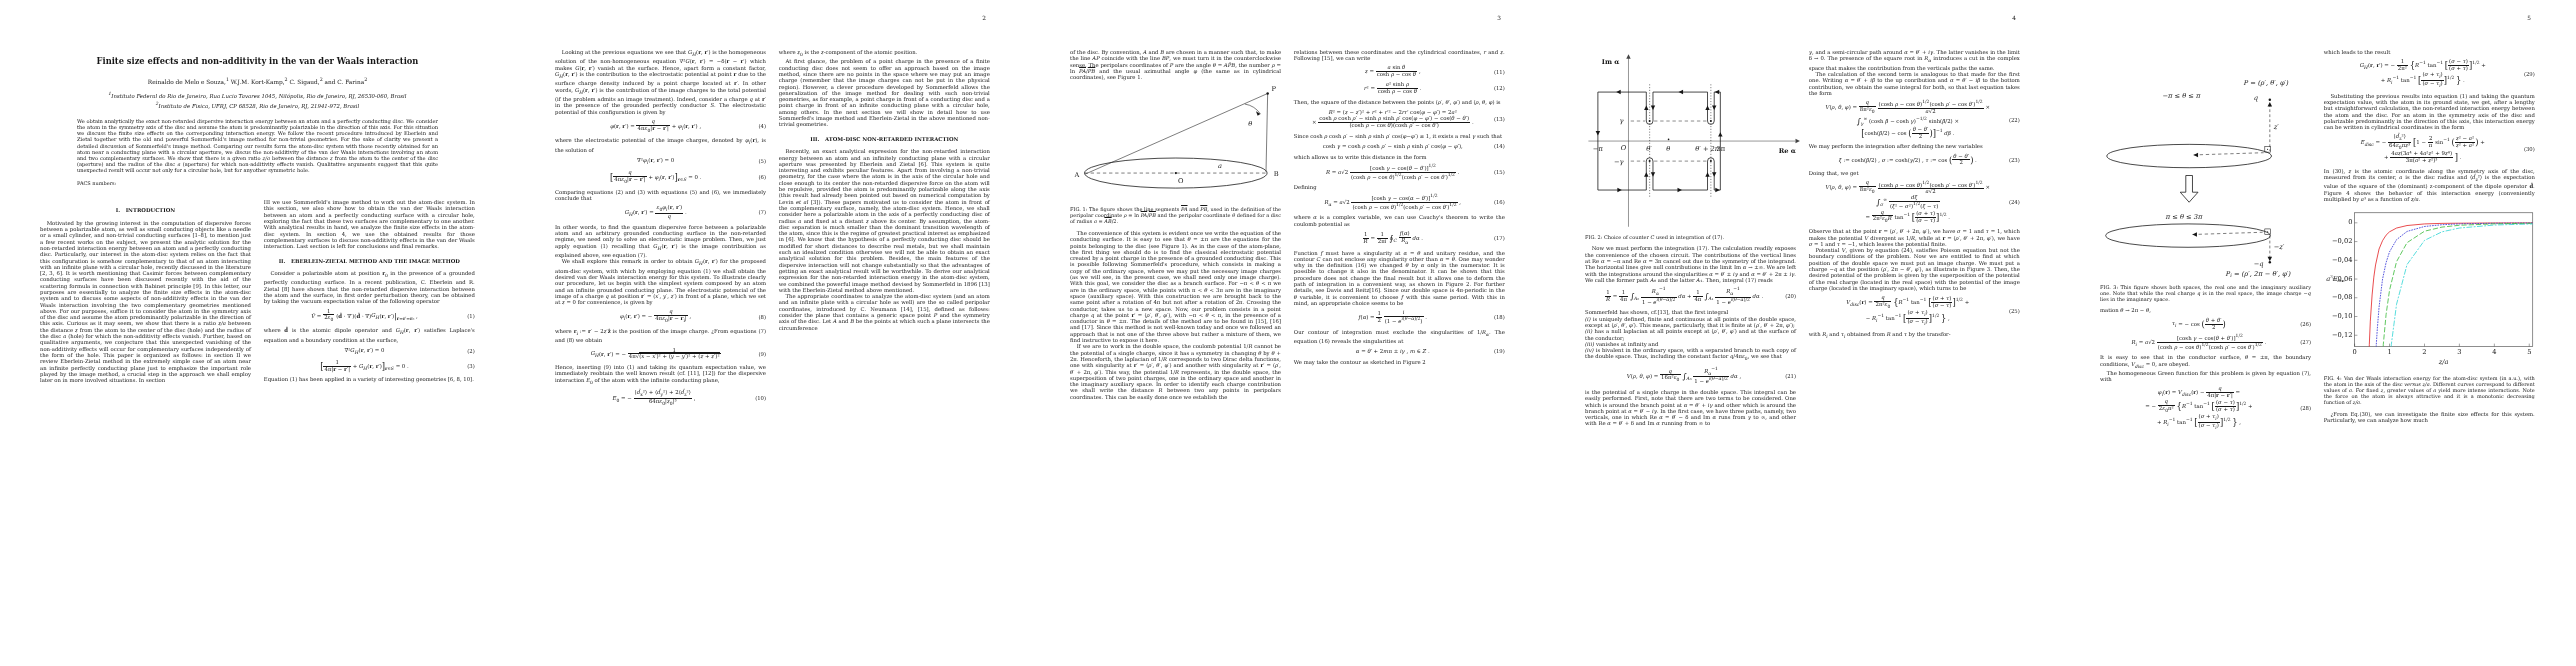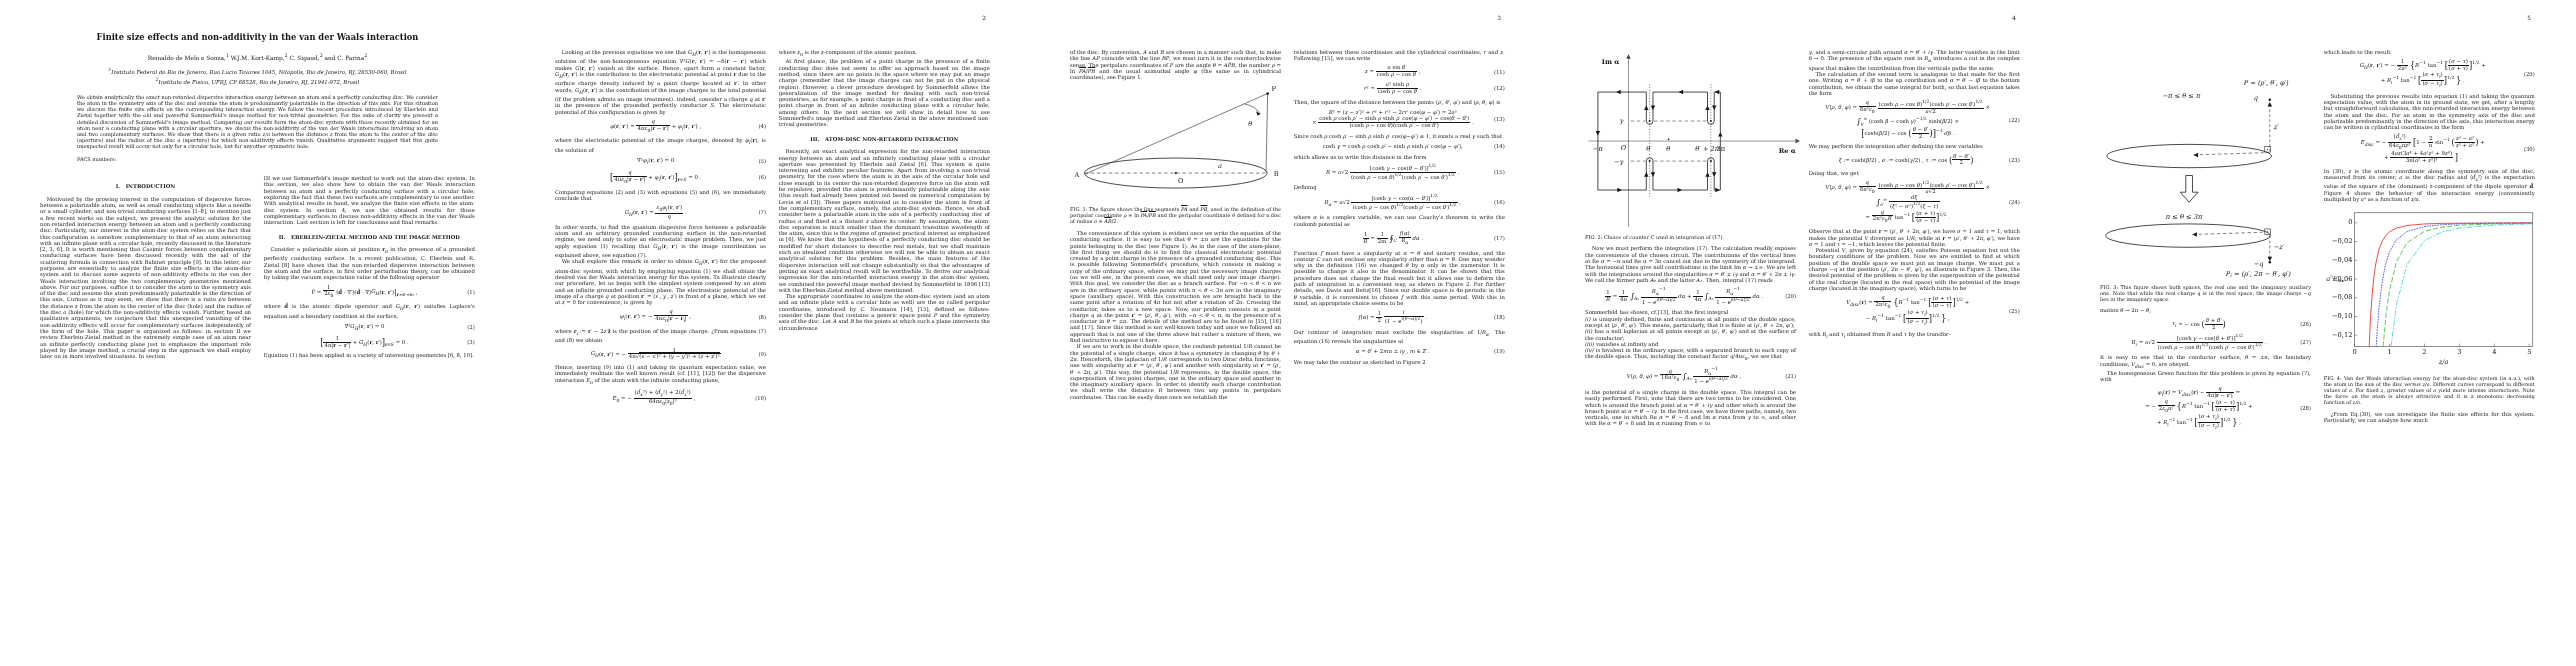--- a/index.html
+++ b/index.html
@@ -1,21 +1,21 @@
 <!DOCTYPE html>
 <html style="font-size:9px"><head>
 <meta charset="utf-8">
 <style>
   html,body{margin:0;padding:0;background:#ffffff;}
   #canvas{position:relative;width:2576px;height:667px;background:#ffffff;overflow:hidden;}
   .paper{display:flex;width:2576px;}
   .page{position:relative;width:515px;height:667px;box-sizing:border-box;padding:0 40px;
         font-family:"DejaVu Serif","Liberation Serif",serif;color:#161616;background:#ffffff;}
   .pagenum{position:absolute;top:14.5px;right:44px;font-size:5.8px;}
-  .phead{margin-top:32px;text-align:center;}
+  .phead{margin-top:56px;text-align:center;}
   .ptitle{font-size:8.3px;font-weight:bold;margin-bottom:11px;}
   .pauthors{font-size:5.8px;margin-bottom:5px;}
   .paffil{font-size:5.4px;font-style:italic;line-height:7px;}
   .pabstract{margin:8.3px 37px 0;text-align:justify;font-size:5.1px;line-height:6.2px;}
   .ppacs{margin:6.1px 37px 0;text-align:left;font-size:5px;}
   .cols{display:flex;gap:12.8px;margin-top:13.3px;}
   .cols.nohead{margin-top:49px;}
   .col{width:211px;font-size:5.3px;line-height:6.3px;}
   .par{text-align:justify;text-indent:6.7px;margin:0;}
   .noind{text-indent:0;}

